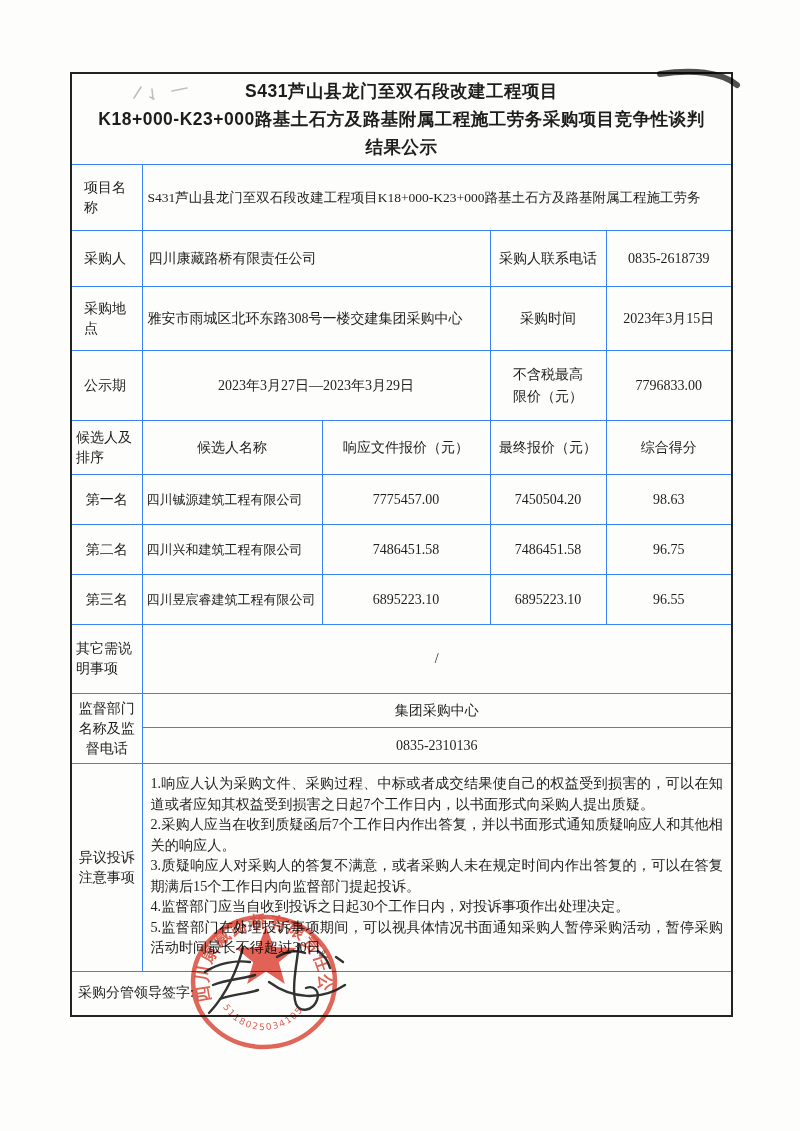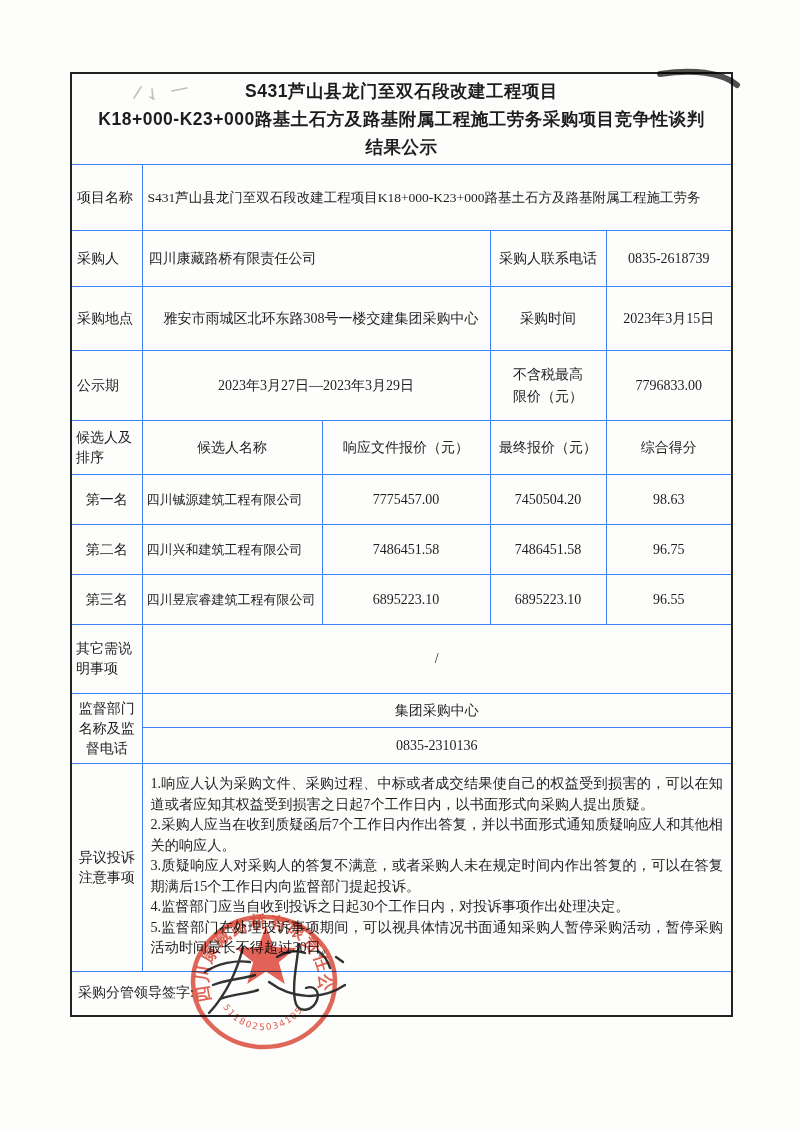--- a/index.html
+++ b/index.html
@@ -22,21 +22,21 @@
     padding:2px 6px;
     overflow:hidden;
     word-break:break-all;
   }
   .title-cell{
     font-family:"Liberation Sans","DejaVu Sans",sans-serif;
     font-weight:700;font-size:17.5px;line-height:28px;
     text-align:center;padding:3px 2px;
     letter-spacing:.5px;
   }
-  .lbl{padding-left:5px;}
+  .lbl{padding-left:12px;}
   .center{text-align:center;}
   .name-cell{font-size:13px;padding:2px 3px 2px 4px;}
   .wrapcell{font-size:13.5px;line-height:22px;padding:3px 3px 3px 5px;}
   .obj-label{text-align:center;padding:2px 3px;}
   .obj-cell{
     vertical-align:top;text-align:justify;
     font-size:14.2px;line-height:20.5px;
     padding:9px 8px 4px 8px;
   }
   .sig-cell{font-size:14px;padding-left:6px;}
@@ -69,21 +69,21 @@
       <td colspan="4" class="wrapcell">S431芦山县龙门至双石段改建工程项目K18+000-K23+000路基土石方及路基附属工程施工劳务</td>
     </tr>
     <tr style="height:56px">
       <td class="lbl">采购人</td>
       <td colspan="2">四川康藏路桥有限责任公司</td>
       <td class="center" style="padding:2px 2px">采购人联系电话</td>
       <td class="center">0835-2618739</td>
     </tr>
     <tr style="height:64px">
       <td class="lbl">采购地点</td>
-      <td colspan="2" style="padding:2px 2px 2px 21px">雅安市雨城区北环东路308号一楼交建集团采购中心</td>
+      <td colspan="2" style="padding:2px 2px 2px 5px">雅安市雨城区北环东路308号一楼交建集团采购中心</td>
       <td class="center">采购时间</td>
       <td class="center">2023年3月15日</td>
     </tr>
     <tr style="height:70px">
       <td class="lbl">公示期</td>
       <td colspan="2" class="center">2023年3月27日—2023年3月29日</td>
       <td class="center" style="padding:2px 16px;line-height:22px">不含税最高限价（元）</td>
       <td class="center">7796833.00</td>
     </tr>
     <tr style="height:54px">

